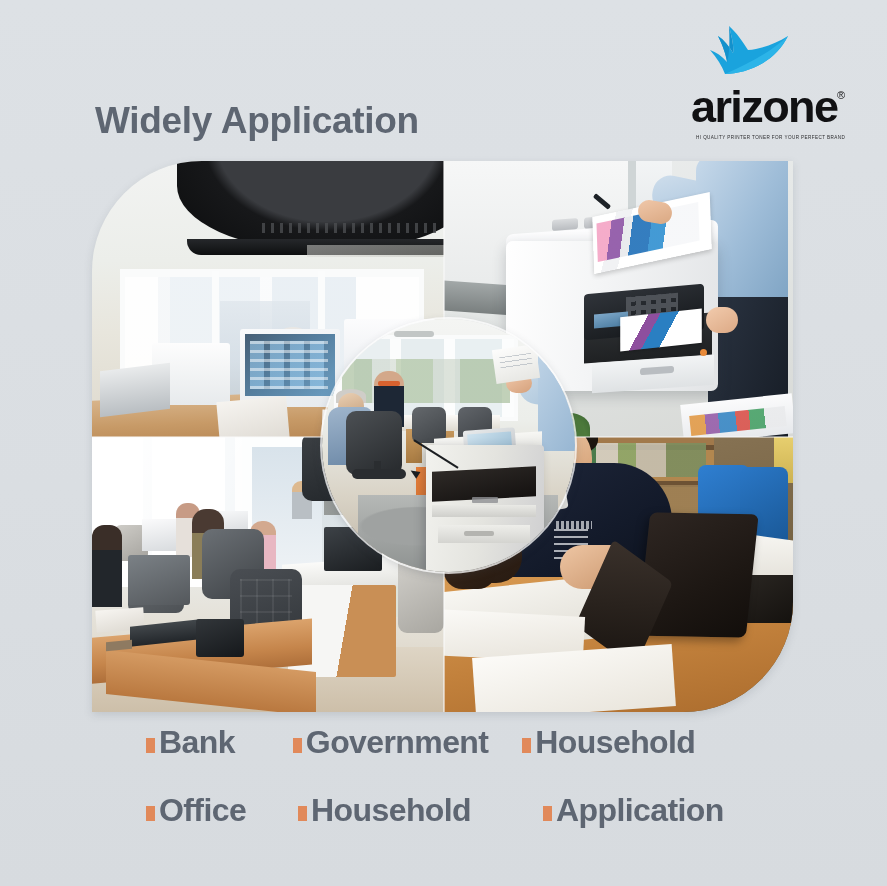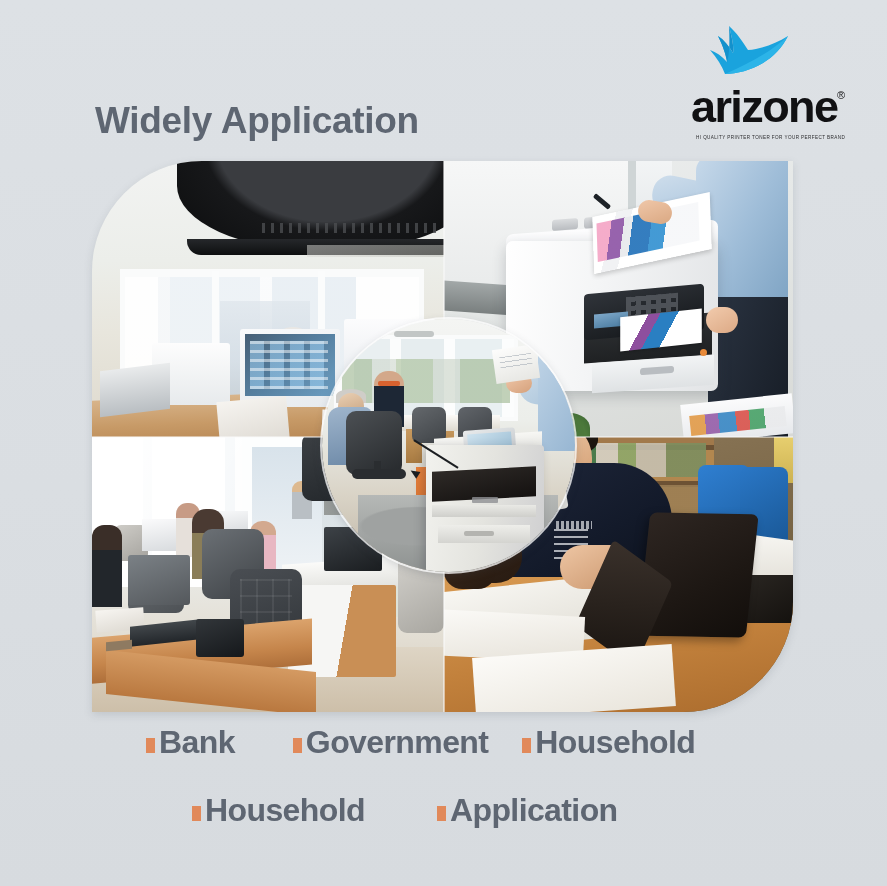--- a/index.html
+++ b/index.html
@@ -1139,20 +1139,24 @@
         <span class="bullet"></span>
         <span class="tag-label">Government</span>
       </div>
       <div class="tag tag-r1-c">
         <span class="bullet"></span>
         <span class="tag-label">Household</span>
       </div>
     </div>
 
     <div class="tag-row">
+      <div class="tag tag-r2-a">
+        <span class="bullet"></span>
+        <span class="tag-label">Office</span>
+      </div>
       <div class="tag tag-r2-b">
         <span class="bullet"></span>
         <span class="tag-label">Household</span>
       </div>
       <div class="tag tag-r2-c">
         <span class="bullet"></span>
         <span class="tag-label">Application</span>
       </div>
     </div>
 

